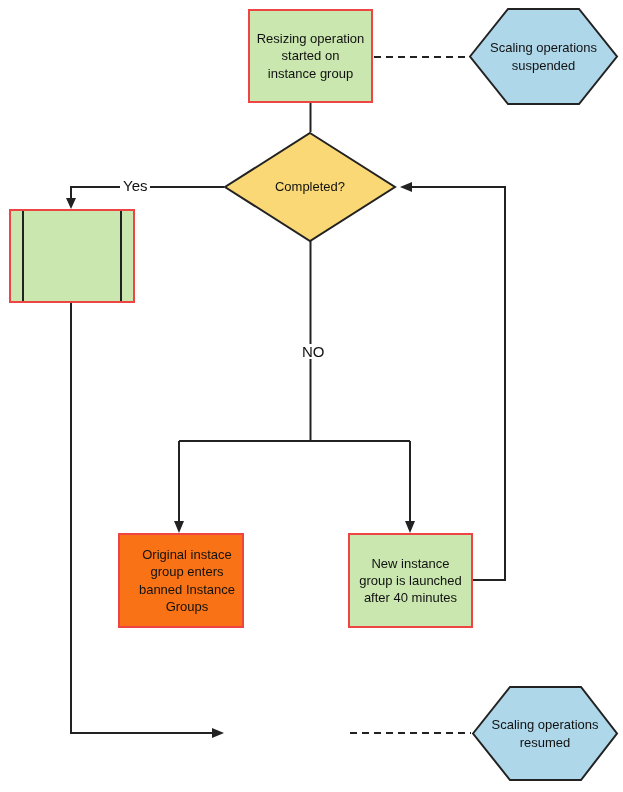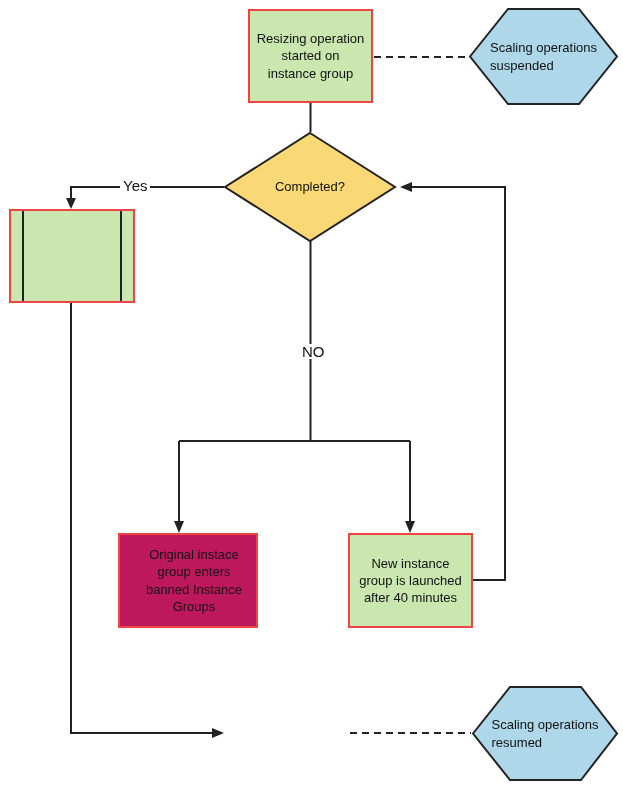--- a/index.html
+++ b/index.html
@@ -14,21 +14,21 @@
   .node{
     position:absolute;box-sizing:border-box;border:2px solid #ef4444;
     display:flex;align-items:center;justify-content:center;text-align:center;
   }
   .node-text{white-space:pre-line;font-size:13px;line-height:1.32;color:#111;}
   .node-wrap{position:absolute;}
   .node-wrap svg{position:absolute;left:0;top:0;display:block;}
   .shape{stroke:#222222;stroke-width:2;}
   .overlay{
     position:absolute;left:0;top:0;right:0;bottom:0;
-    display:flex;align-items:center;justify-content:center;
+    display:flex;align-items:center;justify-content:center;text-align:center;
   }
   .bar{position:absolute;top:0;bottom:0;width:2px;background:#222222;}
   .bar-l{left:11px;}
   .bar-r{right:11px;}
   .edge-label{
     position:absolute;background:#ffffff;font-size:15px;line-height:15px;
     padding:0 3px;color:#111;
   }
 </style>
 </head>
@@ -80,21 +80,21 @@
       <polygon class="shape" points="87,2 172,56 87,110 2,56" fill="#fbd876"></polygon>
     </svg>
     <div class="overlay node-text">Completed?</div>
   </div>
 
   <div class="node" style="left: 9px; top: 209px; width: 126px; height: 94px; background-color: rgb(201, 231, 174);">
     <span class="bar bar-l"></span>
     <span class="bar bar-r"></span>
   </div>
 
-  <div class="node" style="left: 118px; top: 533px; width: 140px; height: 95px; background-color: #be185d; padding-left: 12px;">
+  <div class="node" style="left: 118px; top: 533px; width: 126px; height: 95px; background-color: #f97316; padding-left: 12px;">
     <div class="node-text">Original instace
 group enters
 banned Instance
 Groups</div>
   </div>
 
   <div class="node" style="left: 348px; top: 533px; width: 125px; height: 95px; background-color: rgb(201, 231, 174);">
     <div class="node-text">New instance
 group is launched
 after 40 minutes</div>

